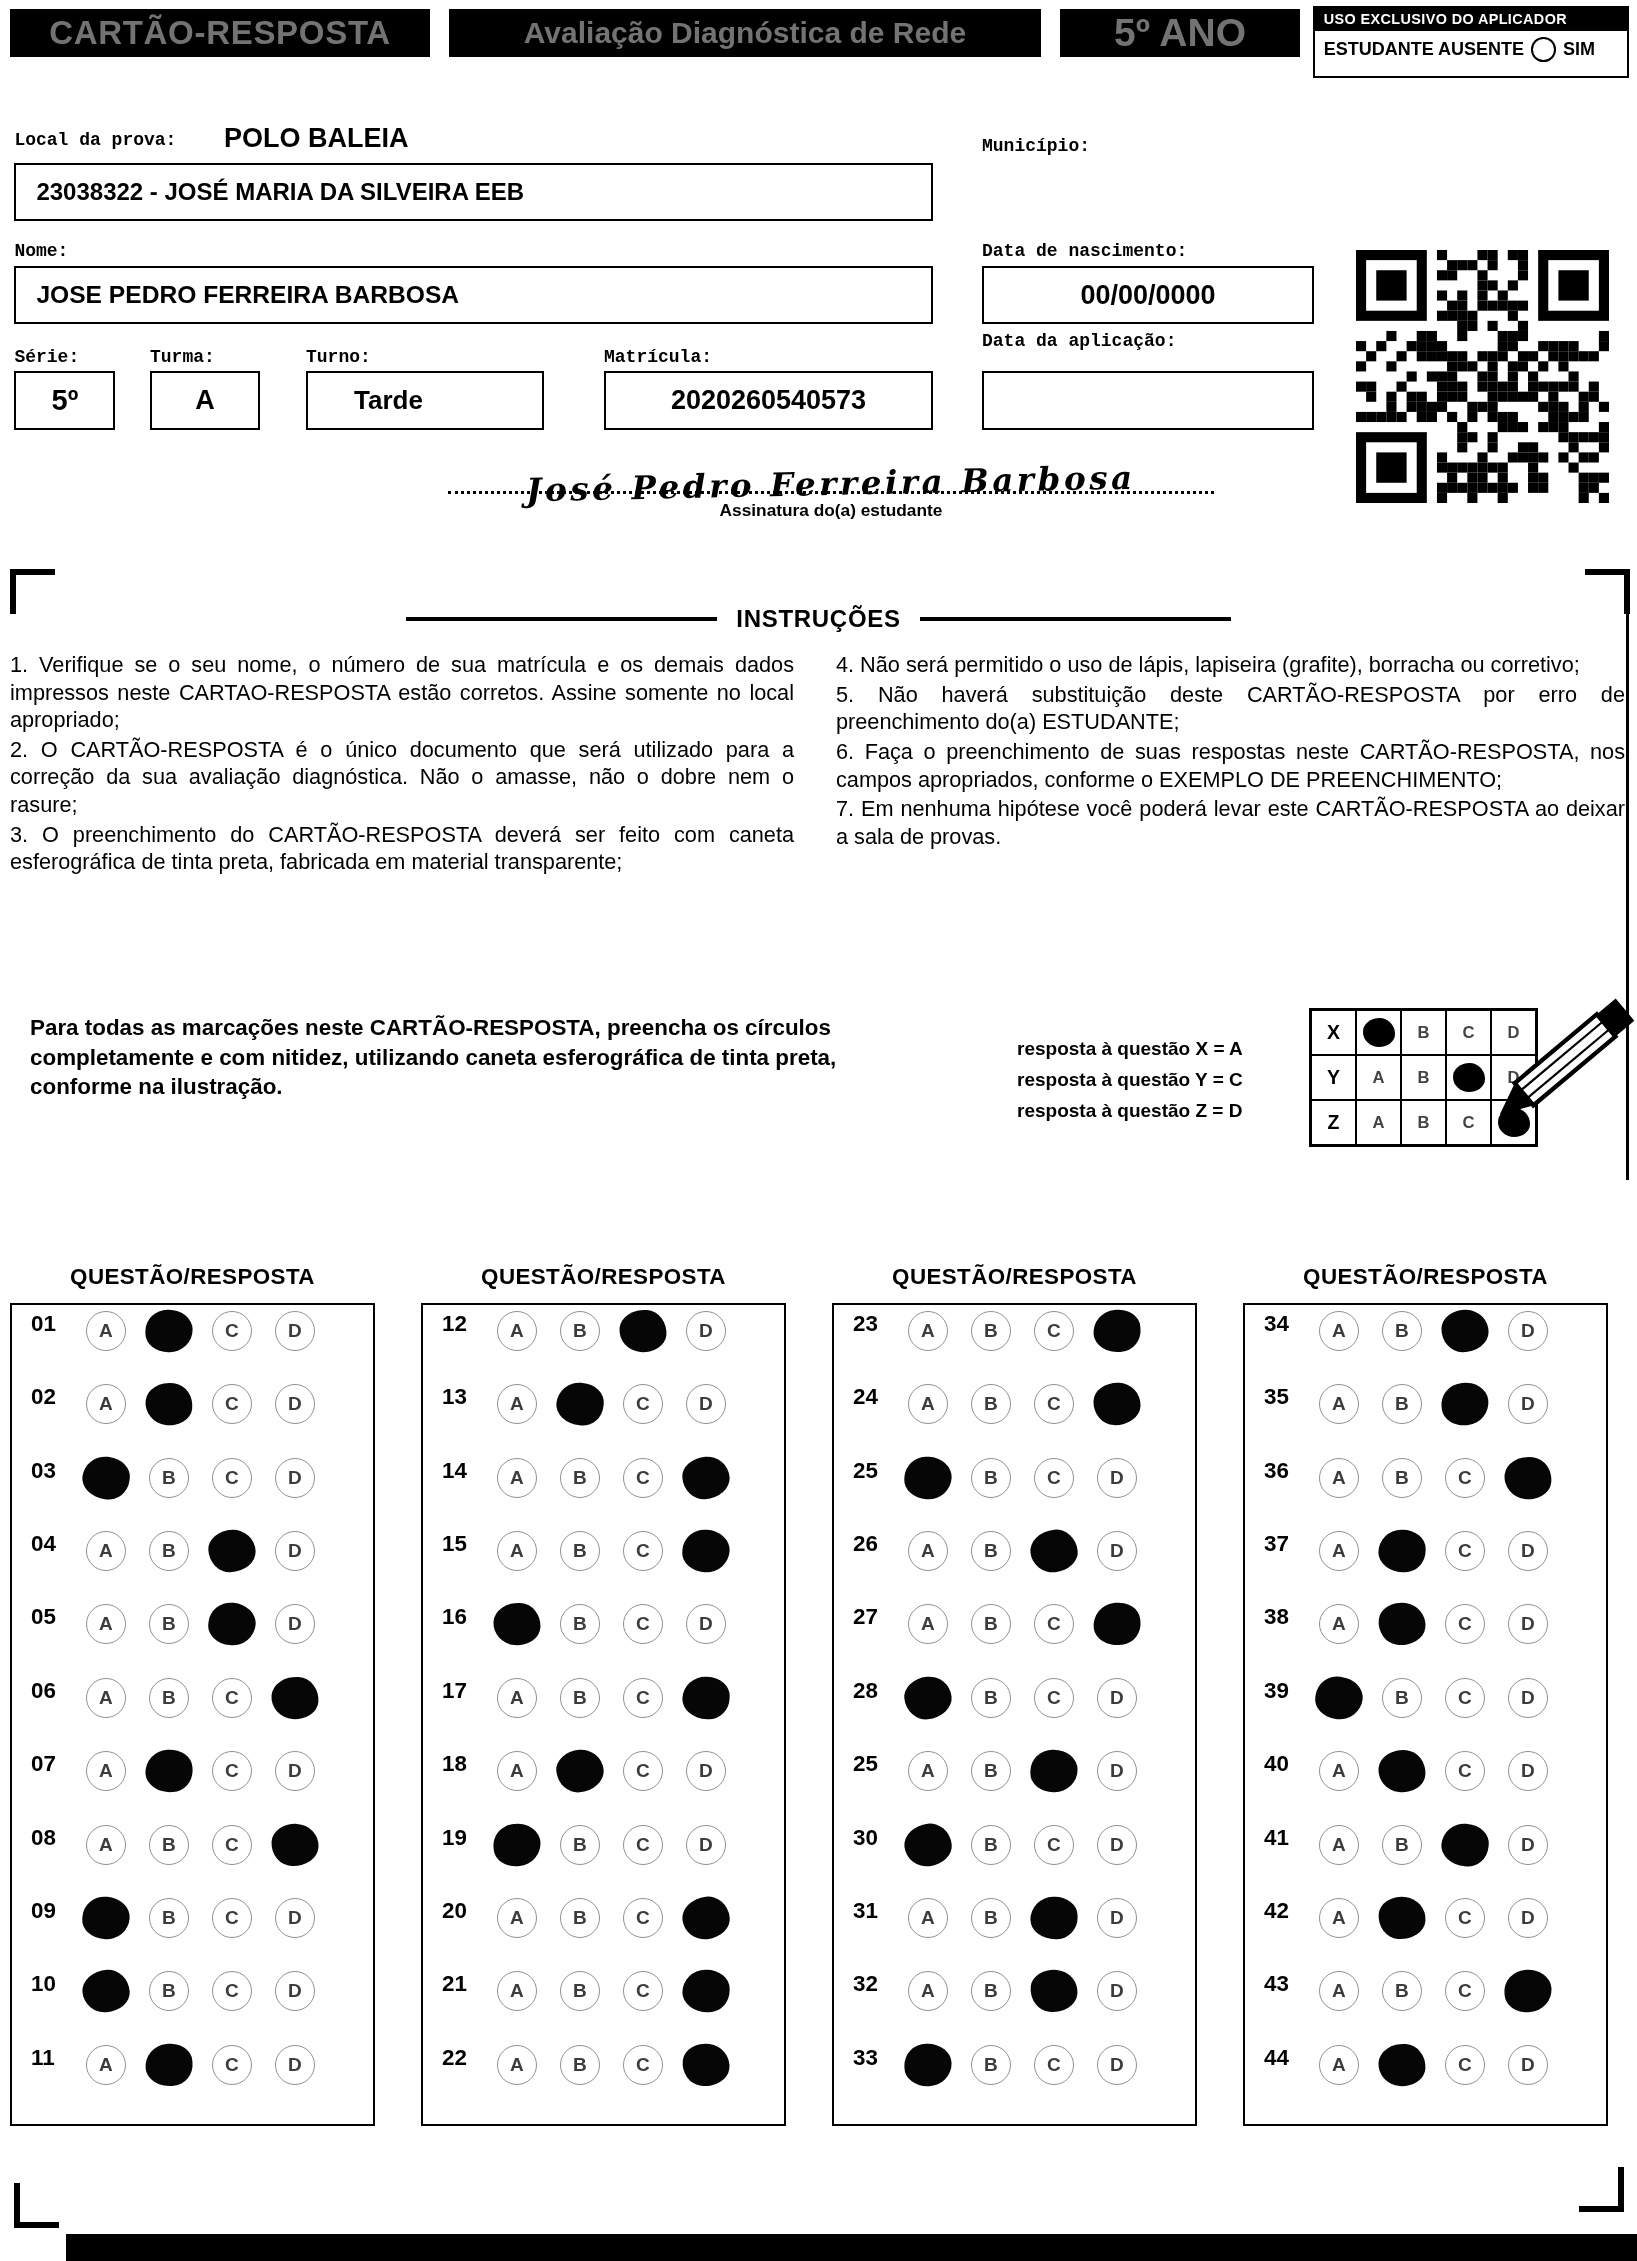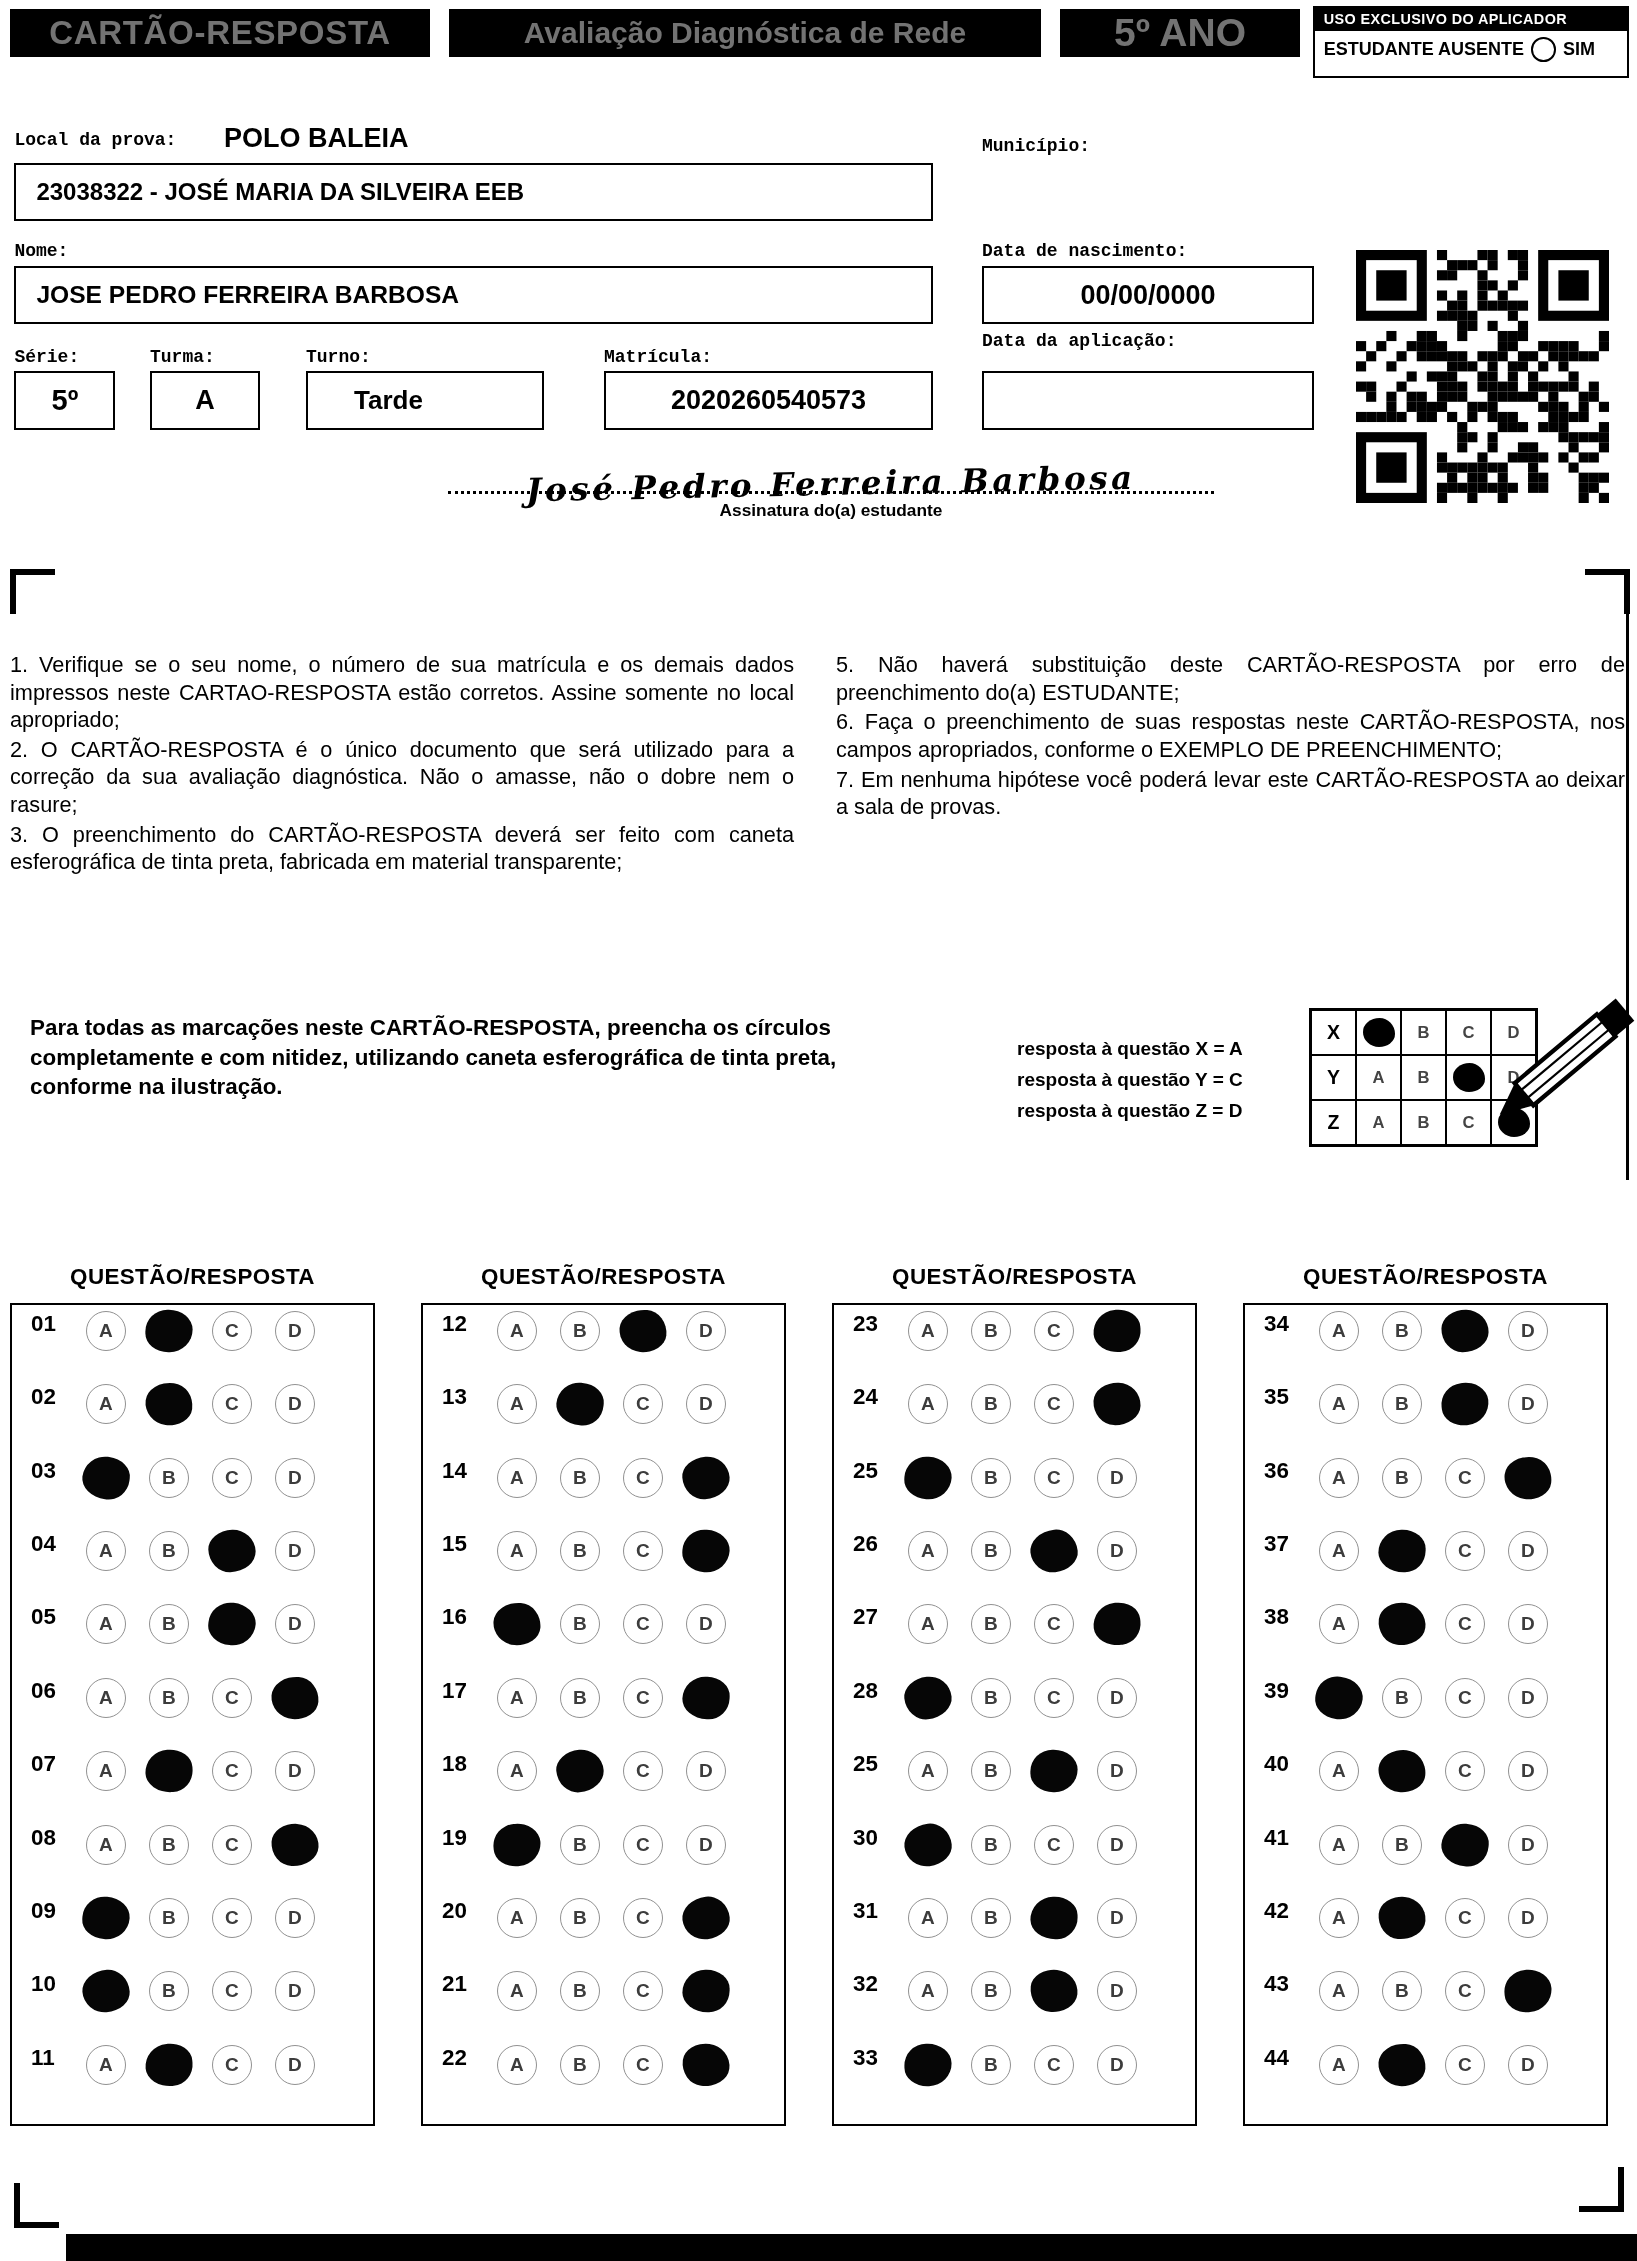--- a/index.html
+++ b/index.html
@@ -351,26 +351,28 @@
     <div class="sig-label">Assinatura do(a) estudante</div>
   </div>
 
   <div class="corner tl"></div>
   <div class="corner tr"></div>
   <div class="corner bl"></div>
   <div class="corner br"></div>
   <div class="right-rule"></div>
   <div class="bottom-bar"></div>
 
+  <div class="inst-title">INSTRUÇÕES</div>
   <div class="inst-col left">
     <p>1. Verifique se o seu nome, o número de sua matrícula e os demais dados impressos neste CARTAO-RESPOSTA estão corretos. Assine somente no local apropriado;</p>
     <p>2. O CARTÃO-RESPOSTA é o único documento que será utilizado para a correção da sua avaliação diagnóstica. Não o amasse, não o dobre nem o rasure;</p>
     <p>3. O preenchimento do CARTÃO-RESPOSTA deverá ser feito com caneta esferográfica de tinta preta, fabricada em material transparente;</p>
   </div>
   <div class="inst-col right">
+    <p>4. Não será permitido o uso de lápis, lapiseira (grafite), borracha ou corretivo;</p>
     <p>5. Não haverá substituição deste CARTÃO-RESPOSTA por erro de preenchimento do(a) ESTUDANTE;</p>
     <p>6. Faça o preenchimento de suas respostas neste CARTÃO-RESPOSTA, nos campos apropriados, conforme o EXEMPLO DE PREENCHIMENTO;</p>
     <p>7. Em nenhuma hipótese você poderá levar este CARTÃO-RESPOSTA ao deixar a sala de provas.</p>
   </div>
 
   <div class="ex-text">Para todas as marcações neste CARTÃO-RESPOSTA, preencha os círculos completamente e com nitidez, utilizando caneta esferográfica de tinta preta, conforme na ilustração.</div>
   <div class="ex-legend">
     <div>resposta à questão X = A</div>
     <div>resposta à questão Y = C</div>
     <div>resposta à questão Z = D</div>

